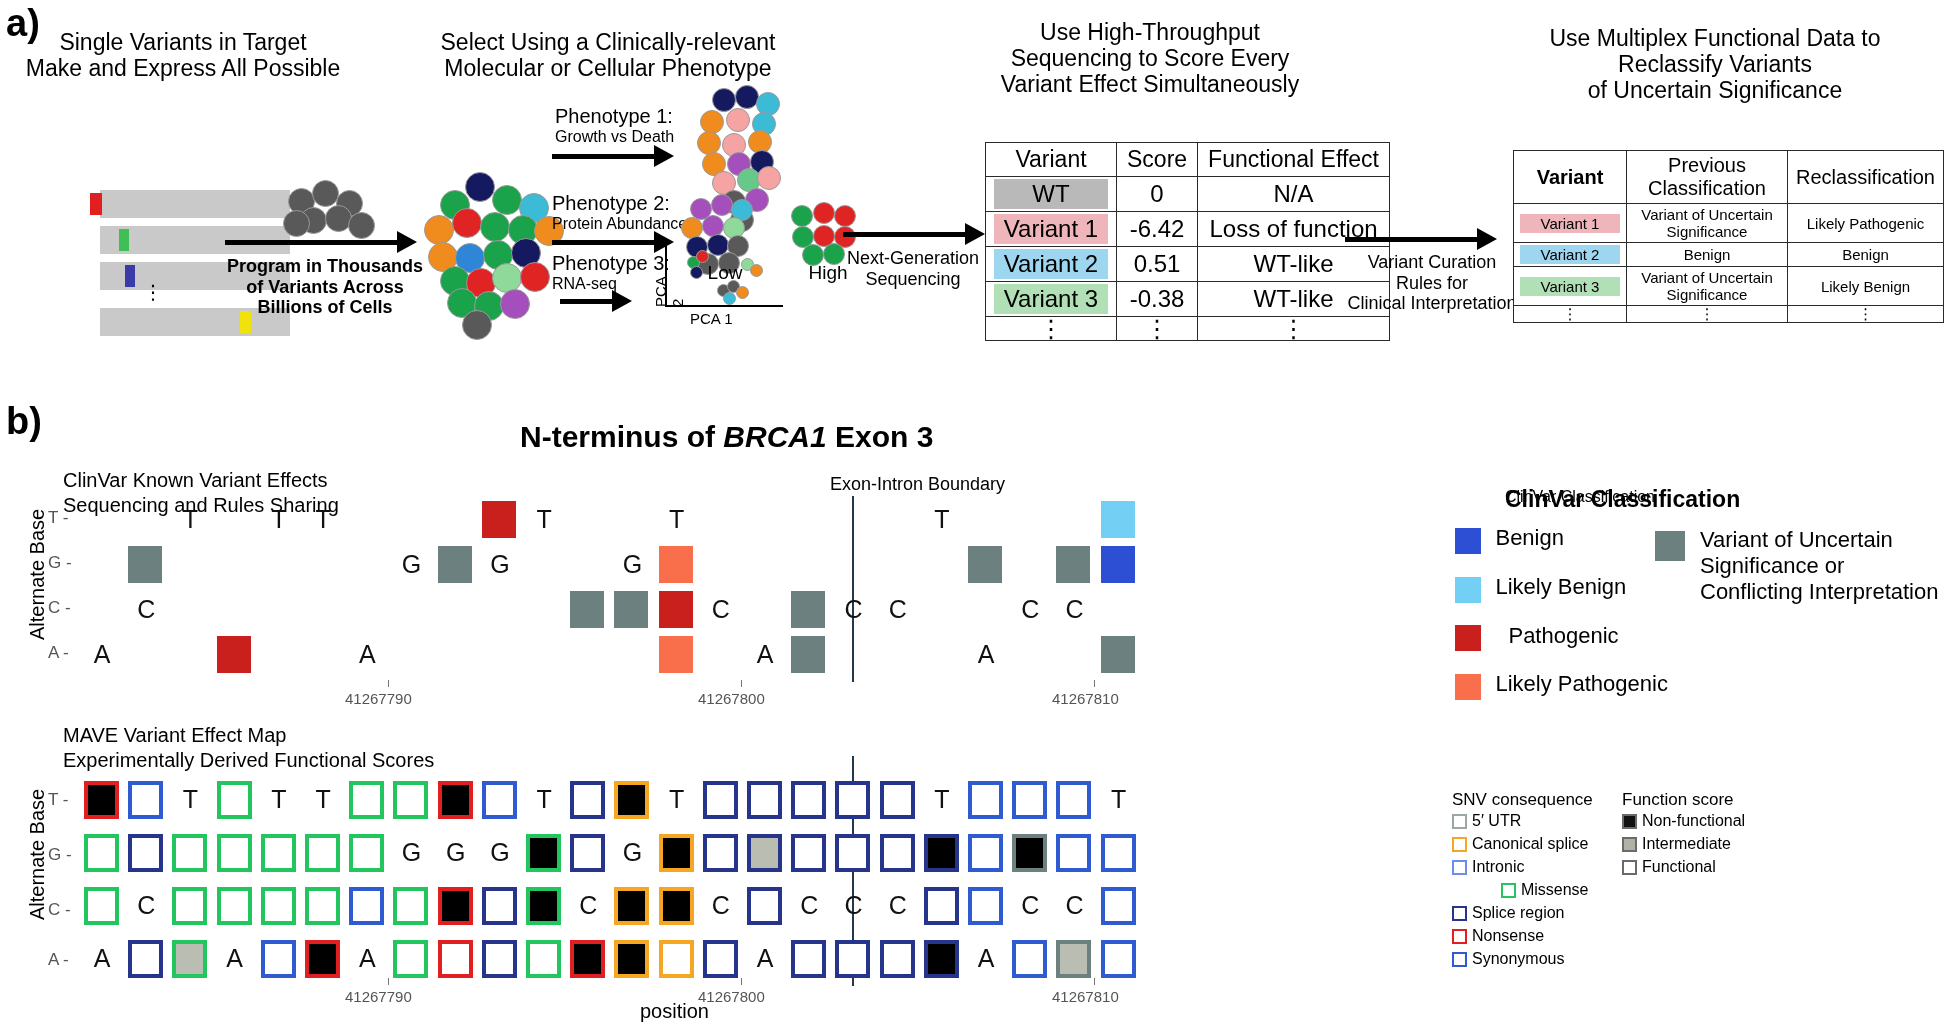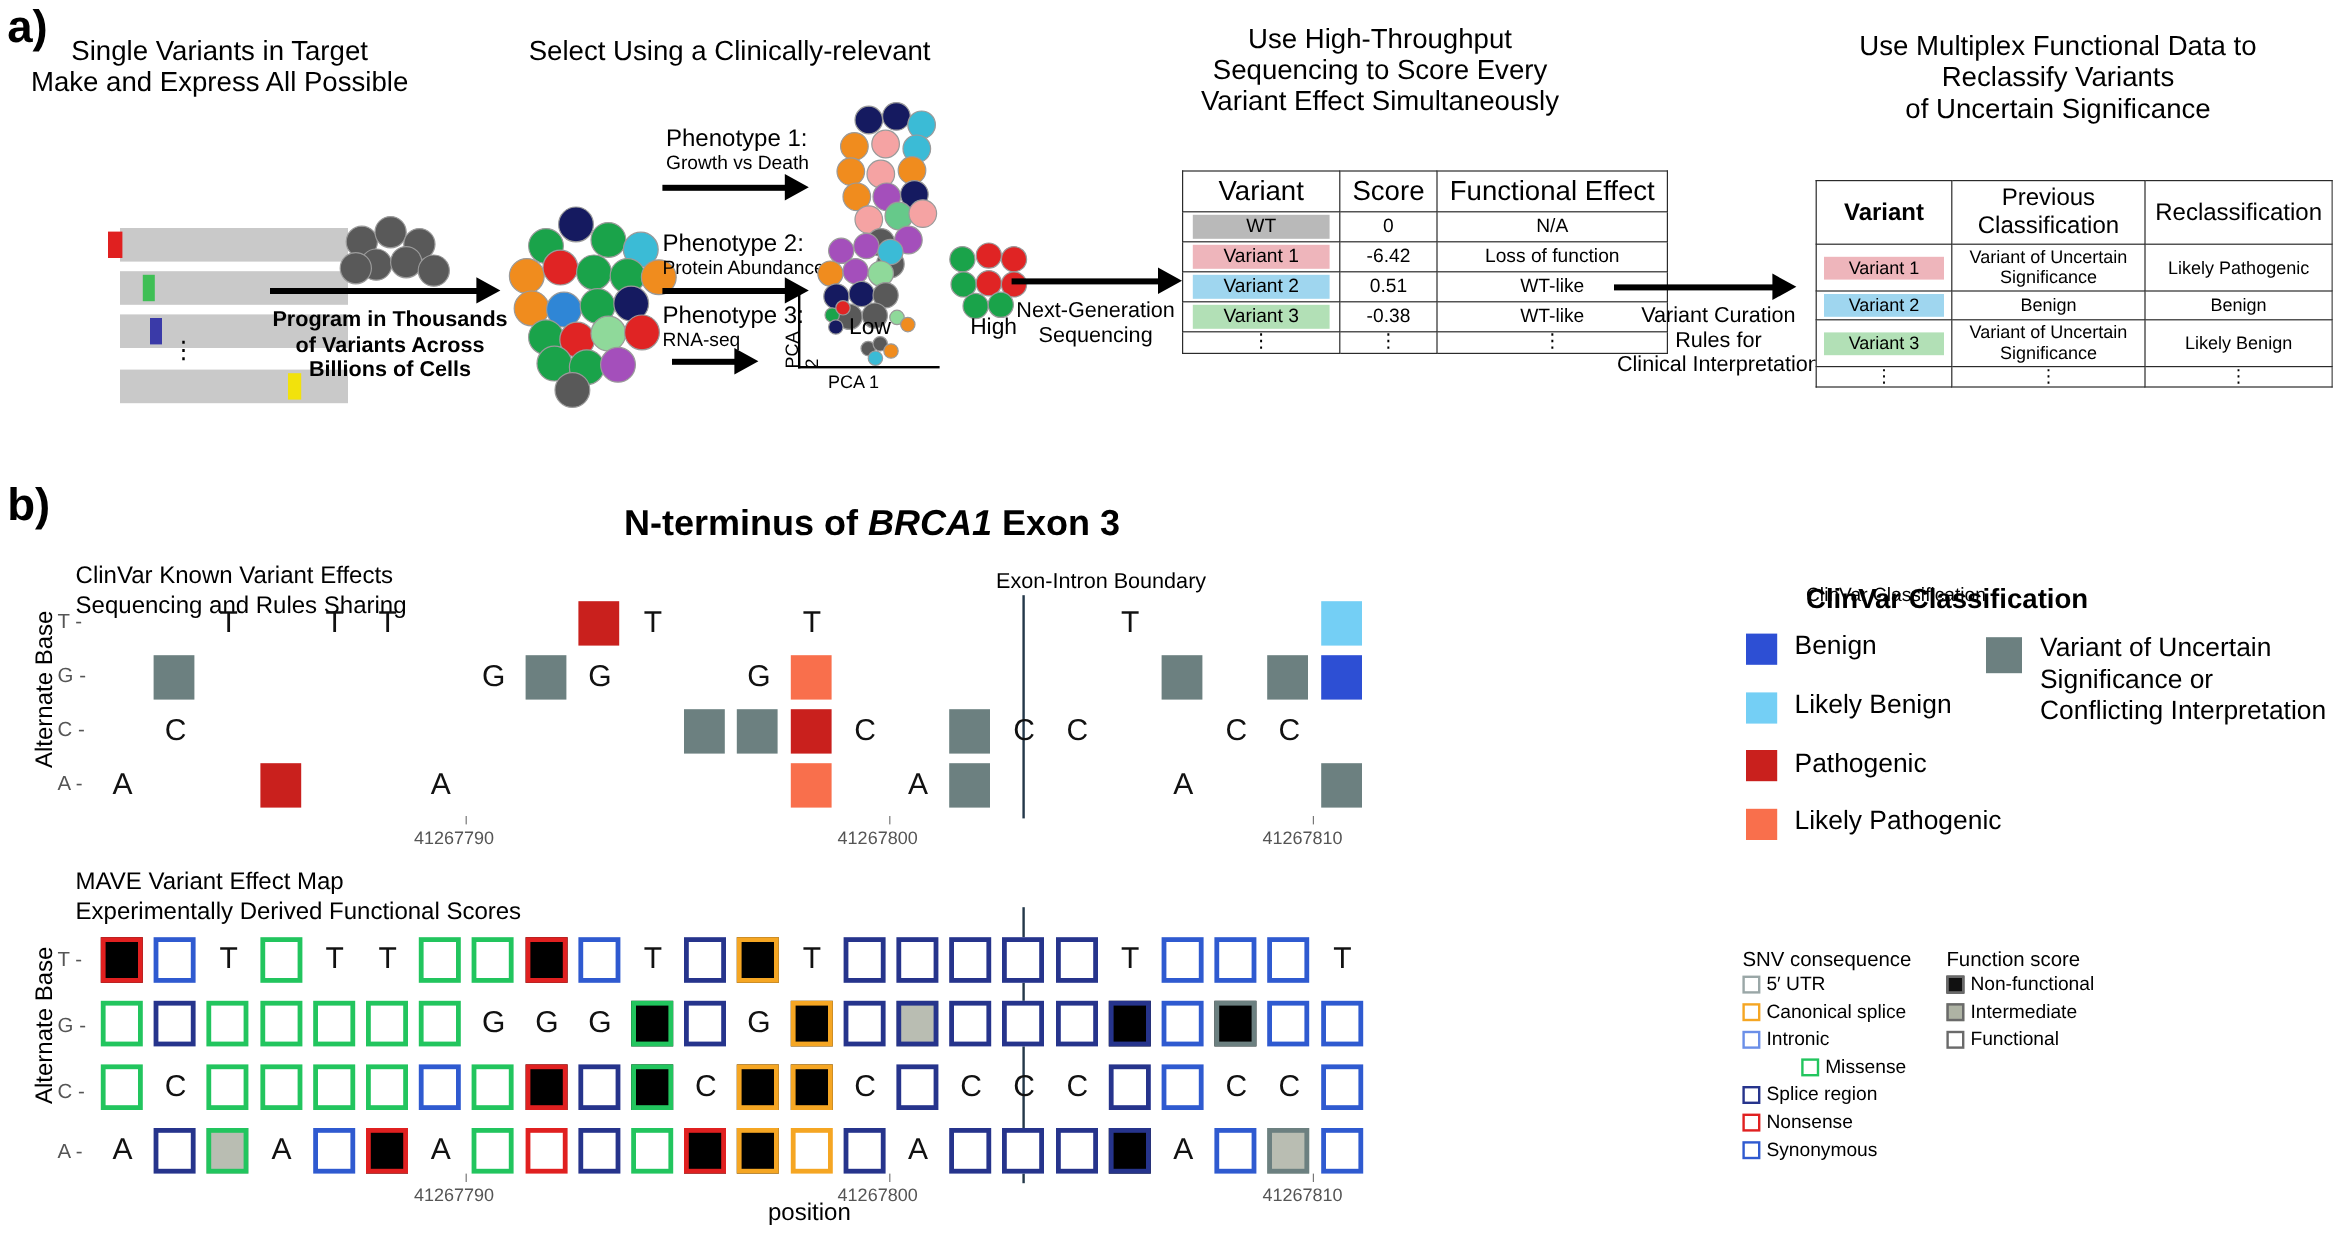--- a/index.html
+++ b/index.html
@@ -8,21 +8,21 @@
   .panel-letter{font-size:38px;font-weight:bold;}
   .col-title{font-size:23px;line-height:1.12;font-weight:normal;text-align:center;}
   .arrow-line{position:absolute;height:5px;background:#000;}
   .arrow-head{position:absolute;width:0;height:0;border-top:11px solid transparent;border-bottom:11px solid transparent;border-left:20px solid #000;}
   .arrow-cap{font-size:18px;line-height:1.15;text-align:center;}
   .bar{position:absolute;background:#c9c9c9;}
   .tick{position:absolute;}
   table.fig{border-collapse:collapse;background:#fff;}
   table.fig td,table.fig th{border:1px solid #2b2b2b;font-weight:normal;text-align:center;}
   table.t1 th{font-size:23px;padding:3px 10px;}
-  table.t1 td{font-size:16px;padding:2px 8px;}
+  table.t1 td{font-size:24px;padding:2px 8px;}
   table.t2 th{font-size:20px;padding:3px 8px;}
   table.t2 td{font-size:15px;padding:2px 6px;}
   .chip{display:inline-block;padding:1px 7px;}
   .vdots{font-size:22px;letter-spacing:0;line-height:.8;}
   .axis-label{font-size:19px;transform:rotate(-90deg);transform-origin:left top;white-space:nowrap;}
   .row-lab{font-size:17px;color:#555;position:absolute;}
   .cellletter{position:absolute;font-size:25px;text-align:center;color:#111;}
   .cvcell{position:absolute;}
   .mvcell{position:absolute;box-sizing:border-box;}
   .posnum{position:absolute;font-size:15px;color:#555;}
@@ -40,20 +40,21 @@
 <body>
 
 <div class="abs panel-letter" style="left:6px;top:2px;">a)</div>
 
 <div class="abs col-title" style="left:8px;top:30px;width:350px;">
   <div>Single Variants in Target</div>
   <div>Make and Express All Possible</div>
 </div>
 <div class="abs col-title" style="left:408px;top:30px;width:400px;">
   <div>Select Using a Clinically-relevant</div>
+  <div>Molecular or Cellular Phenotype</div>
 </div>
 <div class="abs col-title" style="left:950px;top:20px;width:400px;">
   <div>Use High-Throughput</div>
   <div>Sequencing to Score Every</div>
   <div>Variant Effect Simultaneously</div>
 </div>
 <div class="abs col-title" style="left:1490px;top:26px;width:450px;">
   <div>Use Multiplex Functional Data to</div>
   <div>Reclassify Variants</div>
   <div>of Uncertain Significance</div>
@@ -493,21 +494,21 @@
   <div style="margin-bottom:20px;">
     <span class="legend-sw" style="width:26px;height:26px;background:#2d4fd4;"></span>
     <span class="legend-item" style="margin-left:10px;">Benign</span>
   </div>
   <div style="margin-bottom:20px;">
     <span class="legend-sw" style="width:26px;height:26px;background:#74cff5;"></span>
     <span class="legend-item" style="margin-left:10px;">Likely Benign</span>
   </div>
   <div style="margin-bottom:20px;">
     <span class="legend-sw" style="width:26px;height:26px;background:#c9201d;"></span>
-    <span class="legend-item" style="margin-left:10px;">Pathogenic</span>
+    <span class="legend-item" style="margin-left:23px;">Pathogenic</span>
   </div>
   <div>
     <span class="legend-sw" style="width:26px;height:26px;background:#f96f4c;"></span>
     <span class="legend-item" style="margin-left:10px;">Likely Pathogenic</span>
   </div>
 </div>
 
 <div class="abs" style="left:1655px;top:527px;">
   <span class="legend-sw" style="width:30px;height:30px;background:#6c8080;position:absolute;left:0;top:4px;"></span>
   <div style="margin-left:45px;width:270px;">

